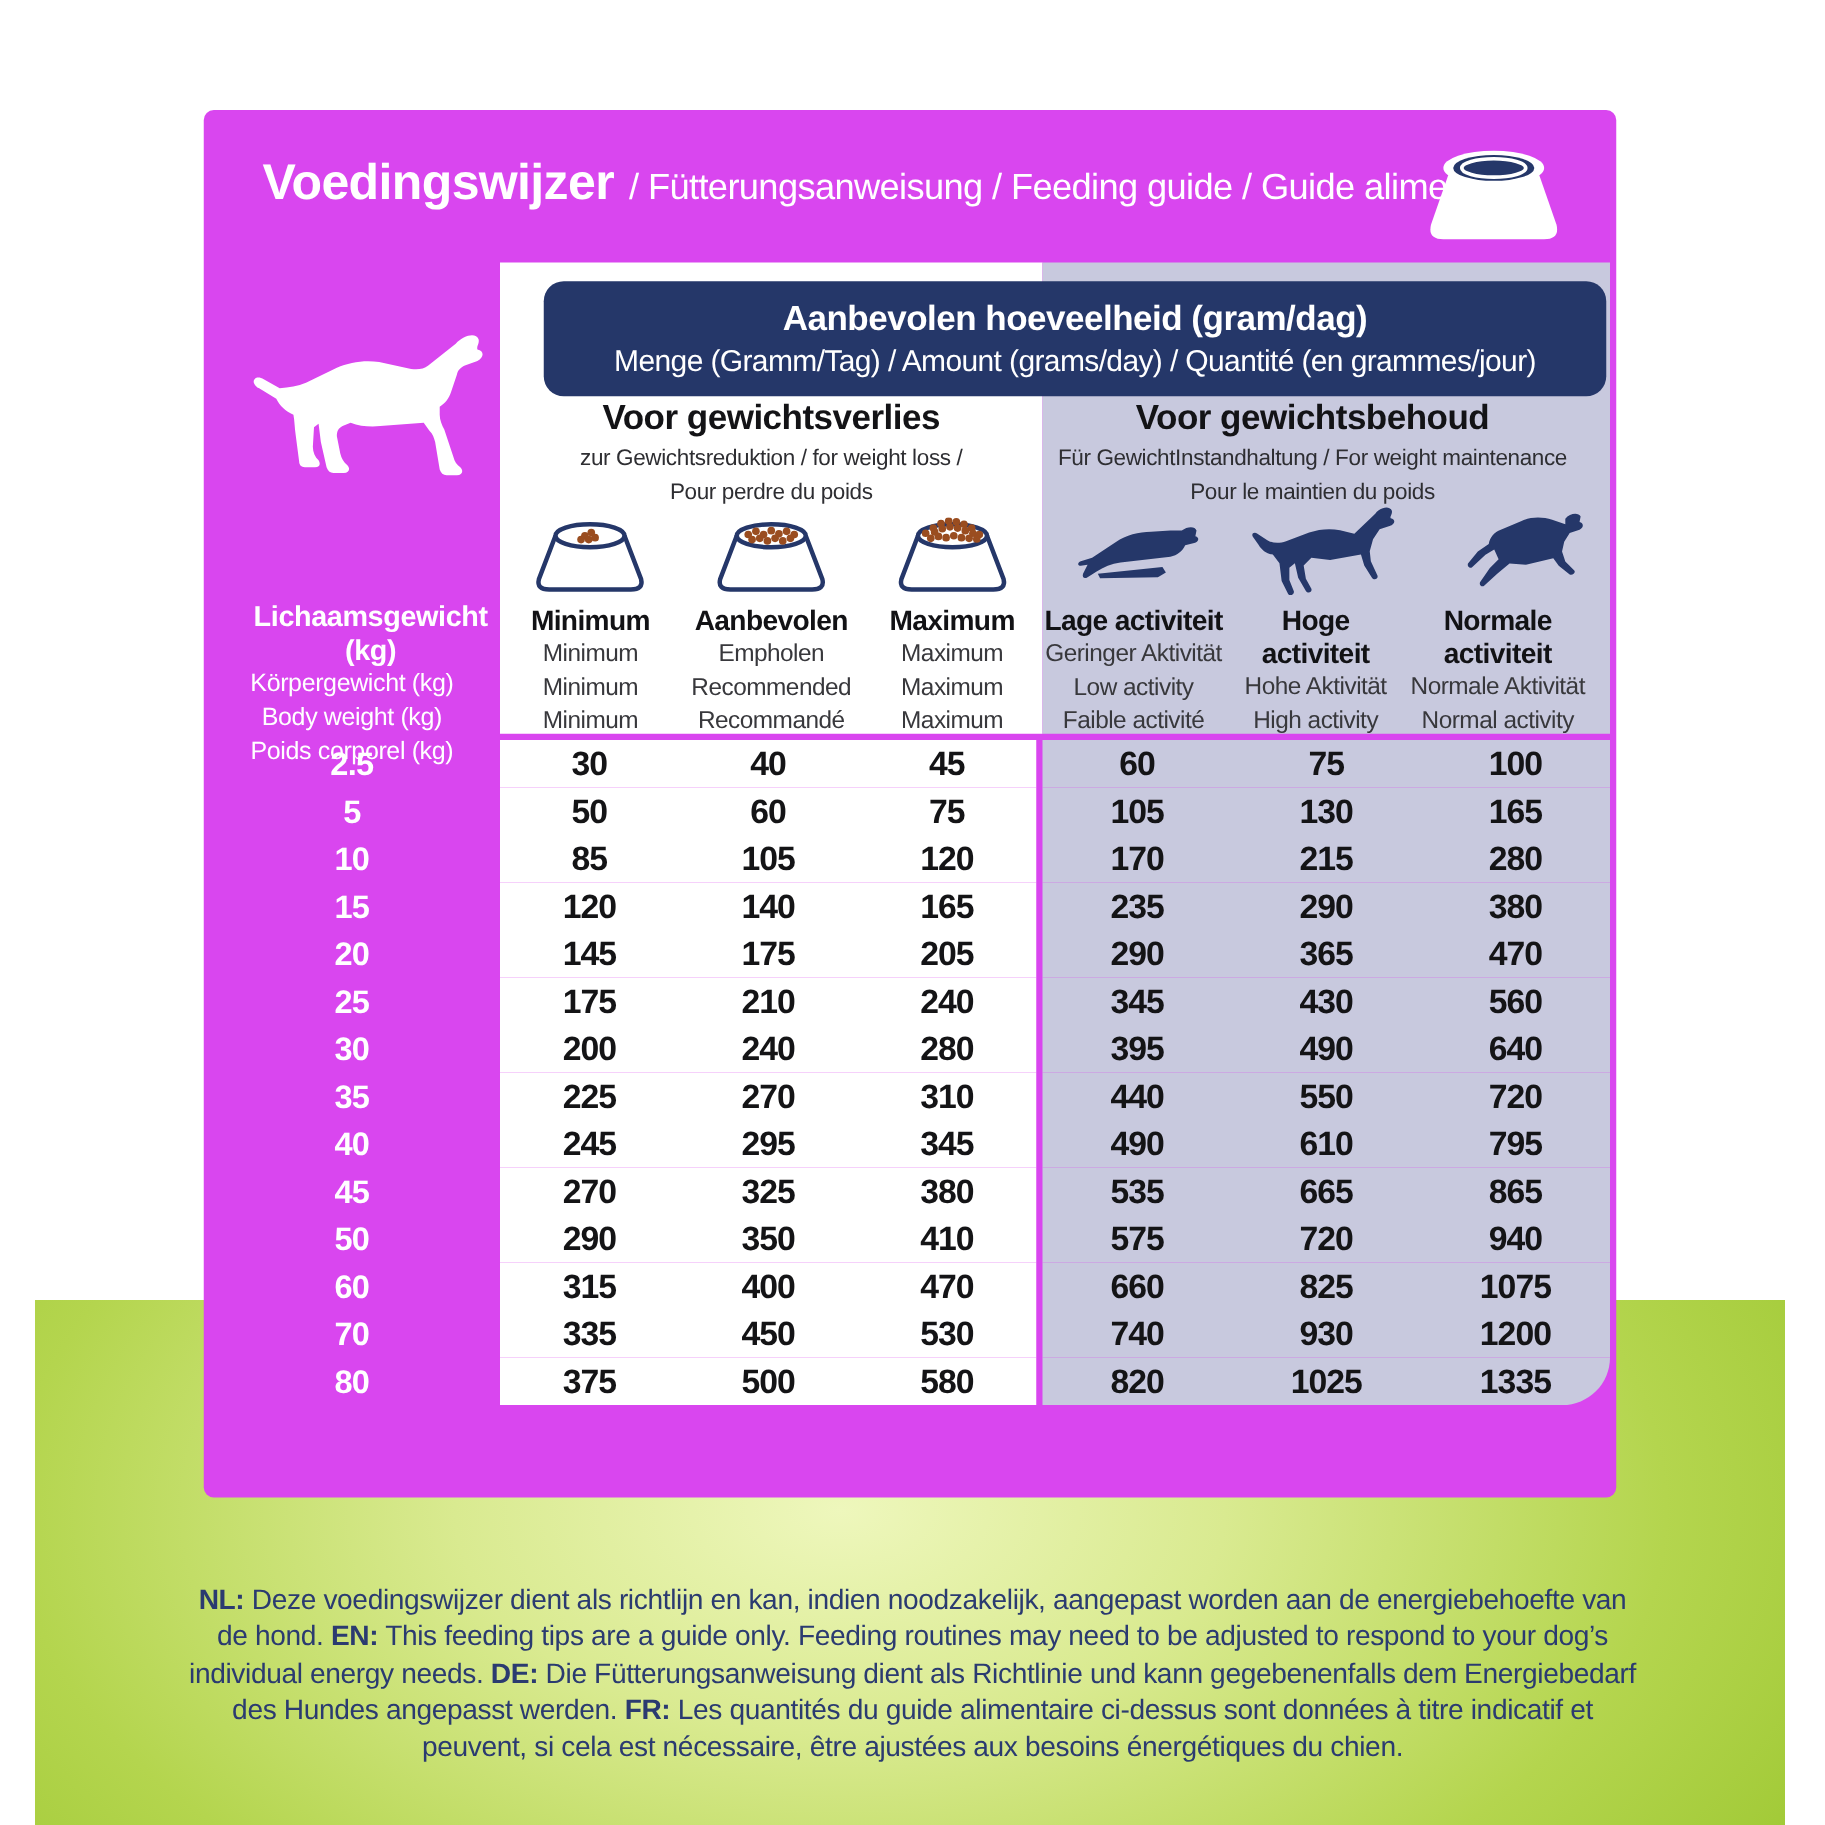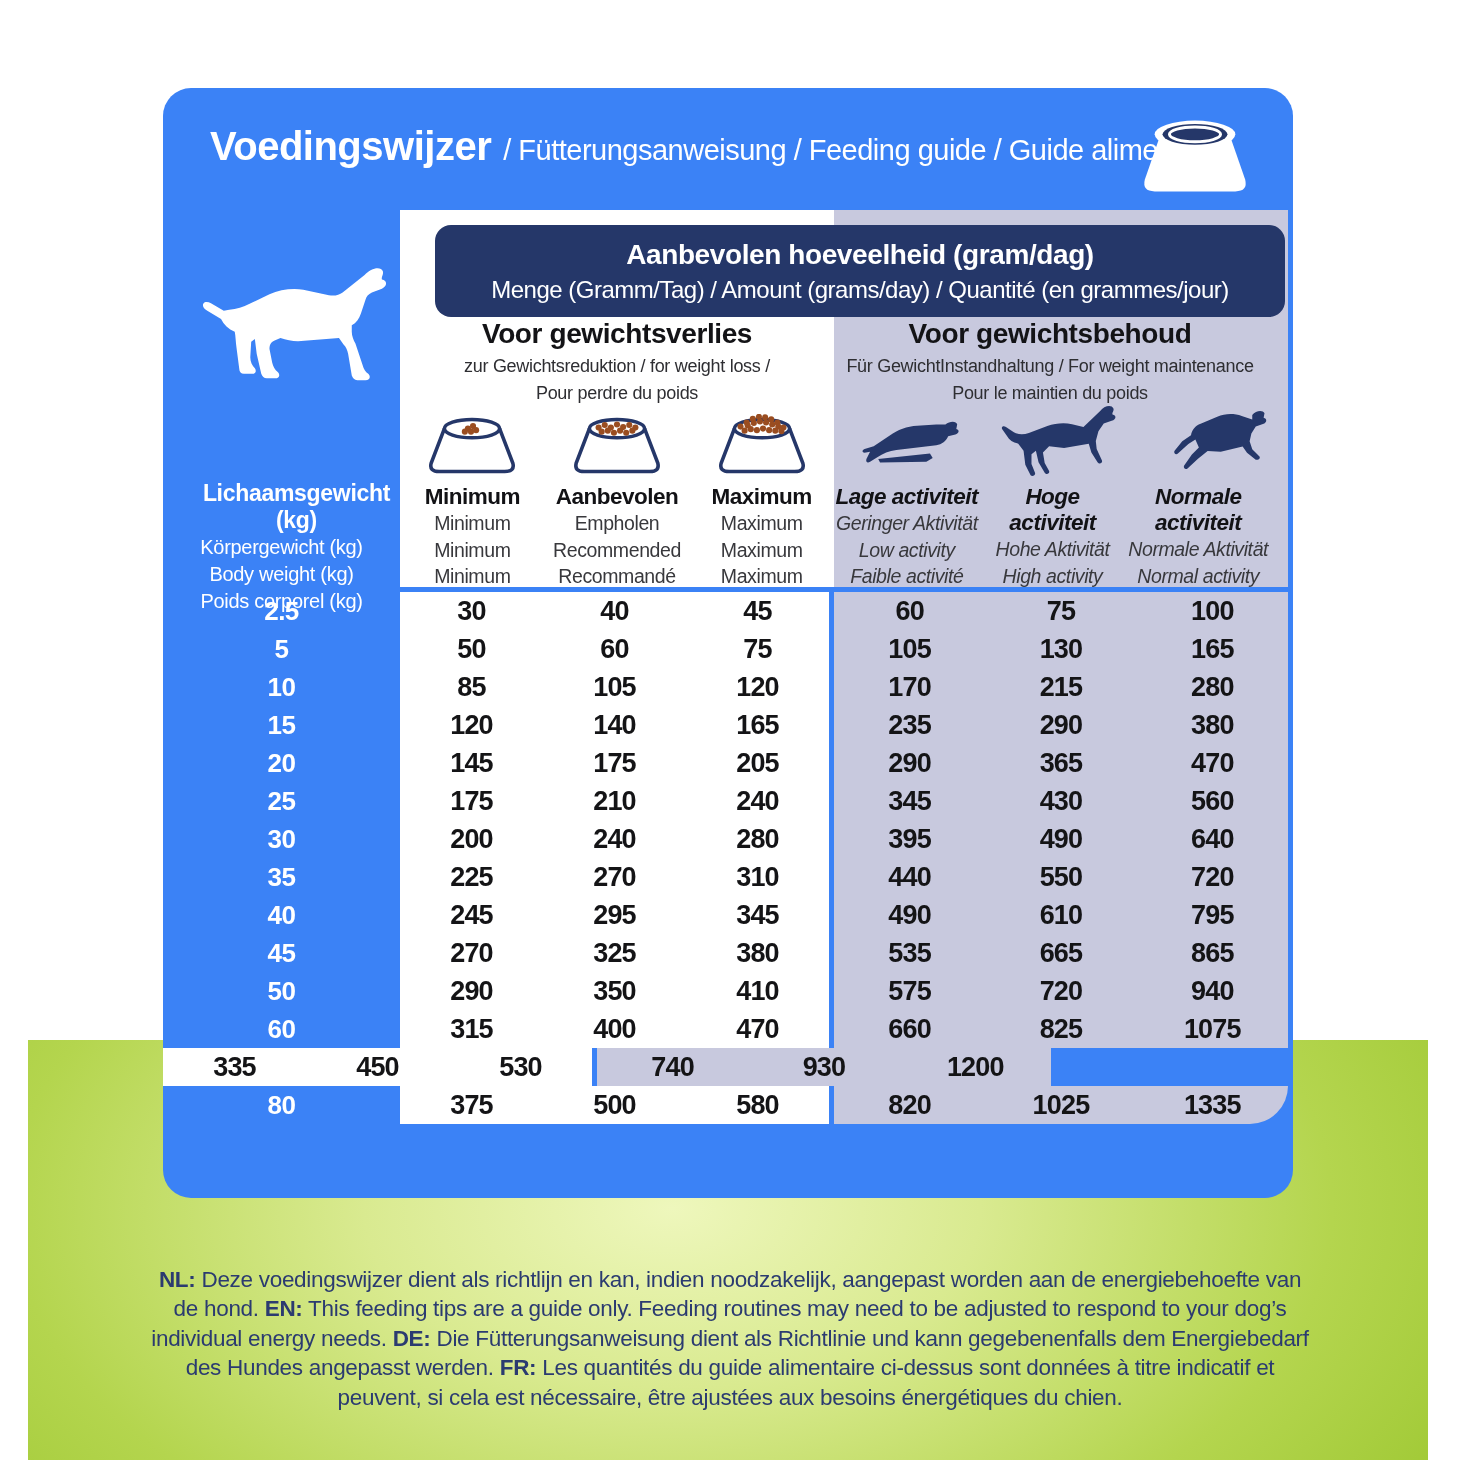--- a/index.html
+++ b/index.html
@@ -2,22 +2,22 @@
 <html><head>
 <meta charset="utf-8">
 <style>
   html,body{margin:0;padding:0;background:#ffffff;}
   #page{position:relative;width:1460px;height:1460px;overflow:hidden;background:#ffffff;
         font-family:"Liberation Sans", sans-serif;}
   
   .green-band{position:absolute;left:28px;top:1040px;width:1400px;height:420px;
     background:radial-gradient(1100px 640px at 46% 40%, #eef7bc 0%, #d9ea90 28%, #b4d54e 60%, #8fbf20 100%);}
   
-  .card{position:absolute;left:163px;top:88px;width:1130px;height:1110px;background:#3b82f6;
-        border-radius:28px;overflow:hidden;}
+  .card{position:absolute;left:163px;top:88px;width:1130px;height:1110px;background:#d946ef;
+        border-radius:8px;overflow:hidden;}
   
   .title-row{position:absolute;left:47px;top:36px;display:flex;align-items:baseline;gap:12px;color:#fff;}
   .title-bold{font-size:40px;font-weight:700;letter-spacing:-0.5px;}
   .title-rest{font-size:29px;font-weight:400;letter-spacing:-0.5px;}
   .bowl-big{position:absolute;left:973px;top:22px;width:118px;height:92px;}
   
   .panel-left{position:absolute;left:237px;top:122px;width:434px;height:377px;background:#ffffff;}
   .panel-right{position:absolute;left:671px;top:122px;width:454px;height:377px;background:#c8c9de;}
   
   .pill{position:absolute;left:272px;top:137px;width:850px;height:92px;background:#253769;border-radius:16px;
@@ -30,21 +30,21 @@
   .sect.right{left:671px;width:432px;}
   .sect-title{font-size:28px;font-weight:700;letter-spacing:-0.4px;color:#131316;}
   .sect-sub{font-size:18px;line-height:27px;color:#2e2e32;letter-spacing:-0.3px;margin-top:3px;}
   
   .icons-left{position:absolute;left:237px;top:314px;width:434px;height:80px;display:flex;}
   .icons-right{position:absolute;left:671px;top:314px;width:454px;height:80px;display:flex;}
   .icell{flex:1;display:flex;align-items:flex-end;justify-content:center;padding-bottom:4px;}
   
   .cols{position:absolute;top:396px;display:flex;text-align:center;}
   .cols.left{left:237px;width:434px;}
-  .cols.right{left:671px;width:437px;font-style:italic;}
+  .cols.right{left:671px;width:437px;}
   .colhead{flex:1;}
   .ch-bold{font-size:22.5px;font-weight:700;letter-spacing:-0.5px;color:#121215;}
   .ch-sub{font-size:19.5px;line-height:26.5px;letter-spacing:-0.4px;color:#38383c;}
   
   .whead{position:absolute;left:0;top:392px;width:237px;text-align:center;color:#ffffff;}
   .wh-bold{font-size:23px;font-weight:700;letter-spacing:-0.3px;padding-left:30px;}
   .wh-sub{font-size:20px;line-height:27px;font-weight:400;letter-spacing:-0.3px;}
   
   .rows{position:absolute;left:0;top:504px;width:1130px;display:flex;flex-direction:column;row-gap:0;}
   .trow{display:flex;height:38px;}
@@ -421,20 +421,21 @@
     </div>
     <div class="rspacer"></div>
     <div class="rgroup">
       <div class="cell rcell">660</div>
       <div class="cell rcell">825</div>
       <div class="cell rcell">1075</div>
     </div>
   </div>
 
   <div class="trow">
+    <div class="wcell">70</div>
     <div class="lgroup">
       <div class="cell lcell">335</div>
       <div class="cell lcell">450</div>
       <div class="cell lcell">530</div>
     </div>
     <div class="rspacer"></div>
     <div class="rgroup">
       <div class="cell rcell">740</div>
       <div class="cell rcell">930</div>
       <div class="cell rcell">1200</div>

